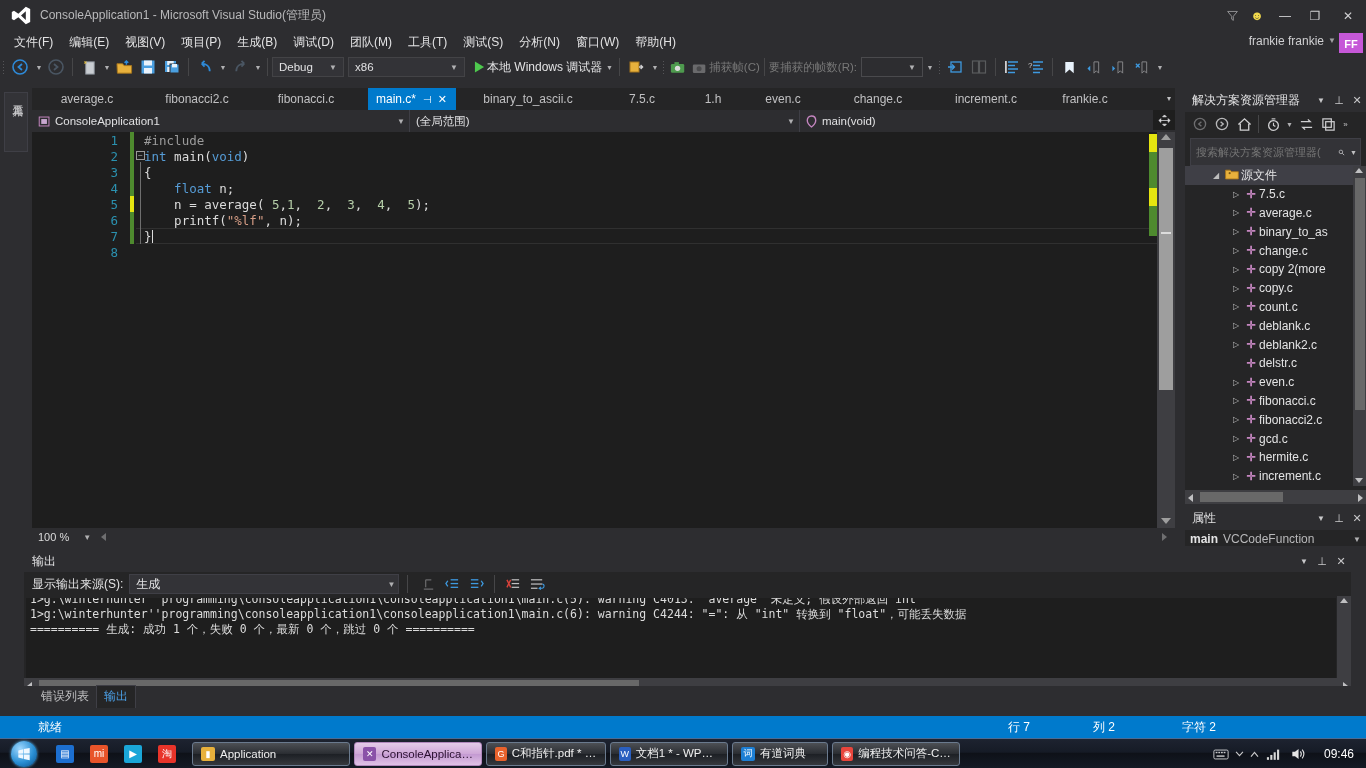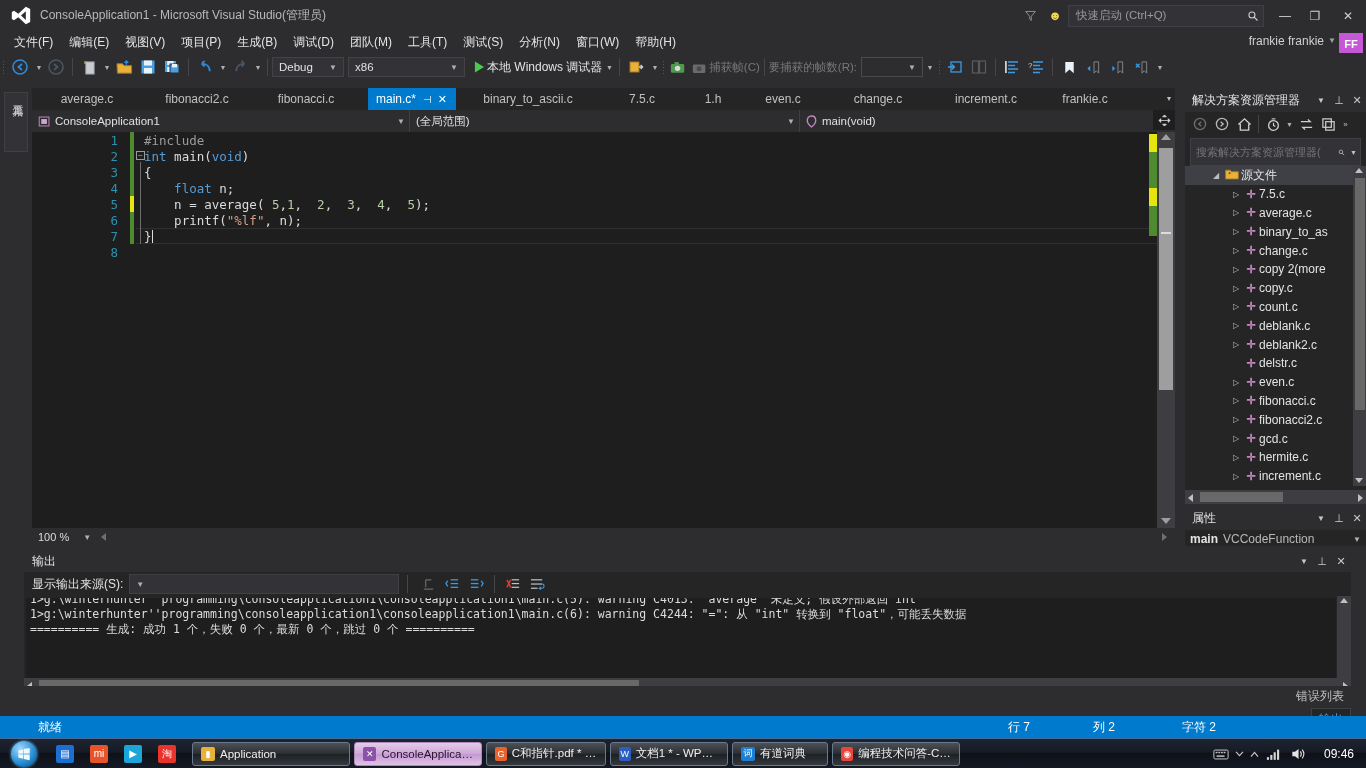--- a/index.html
+++ b/index.html
@@ -123,21 +123,21 @@
   .out-toolrow { height:24px; display:flex; align-items:center; padding-left:8px; }
   .out-lbl { font-size:12px; color:#e3e3e4; margin-right:6px; }
   .out-cbo { width:270px; height:20px; background:#333337; border:1px solid #3f3f46;
      display:flex; align-items:center; padding:0 3px 0 6px; font-size:12px; color:#e3e3e4; }
   .out-text { position:absolute; left:2px; top:48px; width:1310px; height:92px; overflow:hidden;
      background:#1e1e1e; font-family:"DejaVu Sans Mono", monospace; font-size:11.5px; color:#dcdcdc; }
   .out-text div { white-space:pre; height:15px; padding-left:4px; }
   .out-vscroll { position:absolute; right:0; top:46px; width:14px; height:96px; background:#3e3e42; }
   .out-hscroll { position:absolute; left:0; bottom:16px; width:1327px; height:14px; background:#3e3e42; }
   .dockbar { position:absolute; left:24px; top:686px; width:1327px; height:22px; background:#2d2d30;
-     display:flex; align-items:flex-end; padding-left:10px;flex-direction:column; }
+     display:flex; align-items:flex-end; padding-left:10px; }
   .dtab { font-size:12px; color:#c0c0c2; padding:2px 7px 3px 7px; }
   .dtab.active { color:#4ba0e8; border:1px solid #3f3f46; border-bottom:none; background:#252526; }
 
   
   .status { position:absolute; left:0; top:716px; width:1366px; height:22px; background:#007acc;
      display:flex; align-items:center; color:#fff; font-size:12px; }
   .st-left { padding-left:18px;margin-left:20px; }
   .st-r { position:absolute; top:3px; }
 
   
@@ -173,27 +173,20 @@
   </svg>
   <div class="title-text">ConsoleApplication1 - Microsoft Visual Studio(管理员)</div>
 
   <div class="tb-right">
     <div class="funnel-ic">
       <svg width="13" height="13" viewBox="0 0 16 16">
           <path d="M2 3 h12 l-5 6 v5 l-2-1.5 v-3.5 z" fill="none" stroke="#9a9a9c" stroke-width="1.1"></path>
         </svg>
     </div>
     <div class="smiley">☻</div>
-    <div class="qlaunch">
-      <span>快速启动 (Ctrl+Q)</span>
-      <svg width="12" height="12" viewBox="0 0 16 16">
-        <circle cx="6.6" cy="6.6" r="4" fill="none" stroke="#d0d0d2" stroke-width="1.4"></circle>
-        <line x1="9.6" y1="9.6" x2="14" y2="14" stroke="#d0d0d2" stroke-width="1.6"></line>
-        </svg>
-    </div>
     <div class="win-btn">—</div>
     <div class="win-btn">❐</div>
     <div class="win-btn">✕</div>
   </div>
 </div>
 
 <div class="menubar" id="menubar">
     <div class="menu-item">文件(F)</div>
     <div class="menu-item">编辑(E)</div>
     <div class="menu-item">视图(V)</div>
@@ -722,20 +715,21 @@
 <div class="outpane">
   <div class="out-hdr">
     <span class="ot">输出</span>
     <span class="pb" style="width:18px;text-align:center;color:#c8c8ca;font-size:8px">▼</span>
     <span class="pb" style="width:18px;text-align:center;color:#c8c8ca;font-size:11px">⊥</span>
     <span class="pb" style="width:20px;text-align:center;color:#c8c8ca;font-size:11px">✕</span>
   </div>
   <div class="out-toolrow">
     <span class="out-lbl">显示输出来源(S):</span>
     <div class="out-cbo">
+      <span style="flex:1">生成</span>
       <span style="font-size:8px;color:#b0b0b2">▼</span>
     </div>
     <div class="sep" style="margin:0 8px"></div>
     <div style="width:24px;display:flex;justify-content:center">
       <svg width="15" height="15" viewBox="0 0 16 16">
           <path d="M3 13 h10 M5 3 v8 M5 3 h6" fill="none" stroke="#6a6a6c" stroke-width="1.3"></path>
         </svg>
       </div>
     <div style="width:24px;display:flex;justify-content:center">
       <svg width="15" height="15" viewBox="0 0 16 16">

